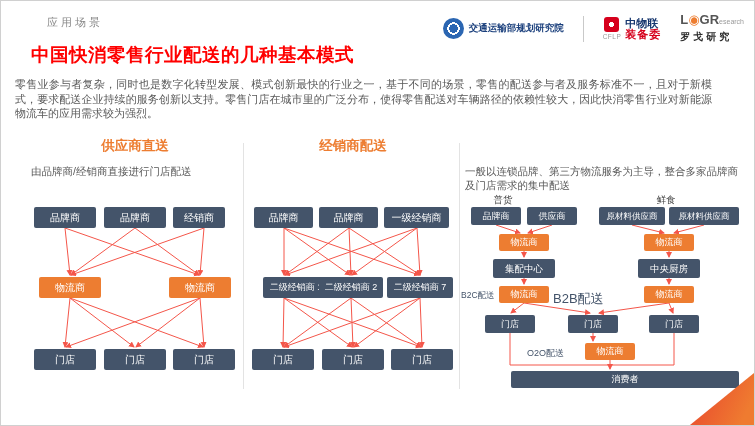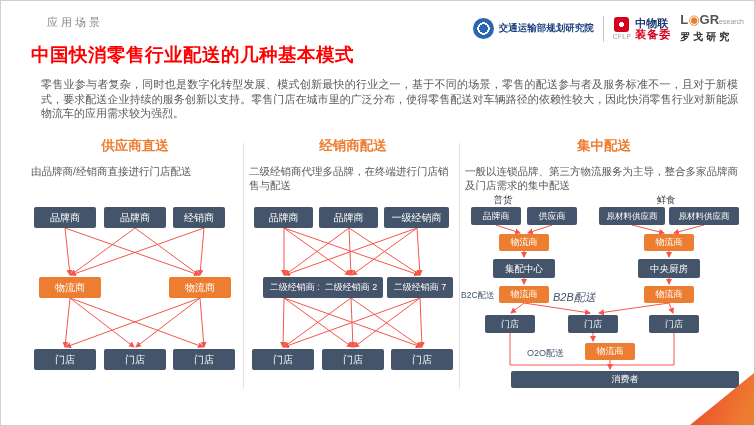--- a/index.html
+++ b/index.html
@@ -3,41 +3,41 @@
 <meta charset="utf-8">
 <style>
   * { margin:0; padding:0; box-sizing:border-box; }
   body { font-family:"Liberation Sans","DejaVu Sans",sans-serif; background:#eaeaea; }
   .slide { position:relative; width:755px; height:426px; background:#fff; overflow:hidden;
            border:1px solid #d0d0d0; margin:0 auto; }
 
   .eyebrow { position:absolute; left:18px; top:14px; font-size:11px; color:#8a8a8a; letter-spacing:3px;margin-left:28px; }
 
   
-  .logos { position:absolute; right:10px; top:12px; display:flex; align-items:center; gap:9px; }
+  .logos { position:absolute; right:10px; top:12px; display:flex; align-items:center; gap:19px; }
   .org1 { display:flex; align-items:center; gap:5px; }
   .emblem { width:21px; height:21px; border-radius:50%;
             background:radial-gradient(circle at 50% 50%, #2b66b2 0 29%, #ffffff 30% 41%, #2b66b2 42% 100%); }
   .org1-name { font-size:9.5px; font-weight:bold; color:#1a3f7c; }
   .ldiv { width:1px; height:26px; background:#c9c9c9; }
   .org2 { display:flex; align-items:center; gap:4px; }
   .org2-iconwrap { display:flex; flex-direction:column; align-items:center; }
   .org2-icon { width:15px; height:15px; border-radius:3px;
                background:radial-gradient(circle at 50% 50%, #ffffff 0 22%, #d6001c 23% 100%); }
   .org2-abbr { font-size:6.5px; color:#9a9a9a; margin-top:1px; letter-spacing:0.5px; }
   .org2-l1 { font-size:11px; font-weight:bold; color:#16366e; line-height:12px; }
   .org2-l2 { font-size:11px; font-weight:bold; color:#d6001c; line-height:11px; letter-spacing:1px; }
   .org3 { display:flex; flex-direction:column; align-items:flex-start; }
   .org3-wordmark { font-size:13px; font-weight:bold; color:#555; line-height:13px; }
   .org3-wordmark .o { color:#ED7D31; }
   .org3-wordmark .suffix { font-size:7px; color:#9a9a9a; font-weight:normal; }
   .org3-cn { font-size:10px; font-weight:bold; color:#2a2a2a; letter-spacing:3px; margin-top:2px; }
 
   .title { position:absolute; left:30px; top:41px; font-size:18.5px; font-weight:bold; color:#FF0000; letter-spacing:0.5px; }
-  .intro { position:absolute; left:40px; top:76px; width:697px; font-size:11px; color:#595959;
+  .intro { position:absolute; left:14px; top:76px; width:697px; font-size:11px; color:#595959;
            line-height:14.5px; text-align:justify; }
 
   .vdiv { position:absolute; top:142px; width:1px; height:246px; background:#e3e3e3; }
 
   .col { position:absolute; top:136px; }
   .col-heading { position:absolute; top:0; left:0; right:0; text-align:center;
                  font-size:13.5px; font-weight:bold; color:#ED7D31; }
   .col-desc { position:absolute; top:27px; left:2px; right:2px; font-size:10.5px;
               color:#595959; line-height:14px; }
 
@@ -146,21 +146,20 @@
       <line class="al" x1="37" y1="161" x2="105" y2="210" marker-end="url(#m2)"></line>
       <line class="al" x1="37" y1="161" x2="174" y2="210" marker-end="url(#m2)"></line>
       <line class="al" x1="104" y1="161" x2="37" y2="210" marker-end="url(#m2)"></line>
       <line class="al" x1="104" y1="161" x2="106" y2="210" marker-end="url(#m2)"></line>
       <line class="al" x1="104" y1="161" x2="174" y2="210" marker-end="url(#m2)"></line>
       <line class="al" x1="173" y1="161" x2="37" y2="210" marker-end="url(#m2)"></line>
       <line class="al" x1="173" y1="161" x2="107" y2="210" marker-end="url(#m2)"></line>
       <line class="al" x1="173" y1="161" x2="175" y2="210" marker-end="url(#m2)"></line>
     </svg>
     <div class="col-heading">经销商配送</div>
-    <div class="col-desc">二级经销商代理多品牌，在终端进行门店销售与配送</div>
     <div class="bx navy" style="left:7px; top:70px; width:59px;">品牌商</div>
     <div class="bx navy" style="left:72px; top:70px; width:59px;">品牌商</div>
     <div class="bx navy" style="left:137px; top:70px; width:65px;">一级经销商</div>
     <div class="bx navy" style="left:16px; top:140px; width:66px; font-size:9px;">二级经销商 1</div>
     <div class="bx navy" style="left:72px; top:140px; width:64px; font-size:9px;">二级经销商 2</div>
     <div class="bx navy" style="left:140px; top:140px; width:66px; font-size:9px;">二级经销商 7</div>
     <div class="bx navy" style="left:5px; top:212px; width:62px;">门店</div>
     <div class="bx navy" style="left:75px; top:212px; width:62px;">门店</div>
     <div class="bx navy" style="left:144px; top:212px; width:62px;">门店</div>
   </div>
@@ -183,39 +182,38 @@
       <line class="al" x1="206" y1="114" x2="206" y2="120" marker-end="url(#m3)"></line>
       <line class="al" x1="206" y1="141" x2="206" y2="147" marker-end="url(#m3)"></line>
       <line class="al" x1="206" y1="166" x2="210" y2="176" marker-end="url(#m3)"></line>
       <line class="al" x1="206" y1="166" x2="136" y2="176" marker-end="url(#m3)"></line>
       <path class="al" d="M47,196 L47,228 L145,228"></path>
       <path class="al" d="M211,196 L211,228 L149,228"></path>
       <line class="al" x1="130" y1="196" x2="130" y2="204" marker-end="url(#m3)"></line>
       <path class="al" d="M147,223 L147,228"></path>
       <line class="al" x1="147" y1="228" x2="147" y2="232" marker-end="url(#m3)"></line>
     </svg>
-    <div class="col-heading">集中配送</div>
     <div class="col-desc">一般以连锁品牌、第三方物流服务为主导，整合多家品牌商及门店需求的集中配送</div>
     <div class="sublab" style="left:20px; top:57px;">普货</div>
     <div class="sublab" style="left:183px; top:57px;">鲜食</div>
 
     <div class="bx navy sbx" style="left:8px; top:70px; width:50px;">品牌商</div>
     <div class="bx navy sbx" style="left:64px; top:70px; width:50px;">供应商</div>
     <div class="bx navy sbx" style="left:136px; top:70px; width:66px; font-size:8.5px;">原材料供应商</div>
     <div class="bx navy sbx" style="left:206px; top:70px; width:70px; font-size:8.5px;">原材料供应商</div>
 
     <div class="bx orange mbx" style="left:36px; top:97px; width:50px;">物流商</div>
     <div class="bx orange mbx" style="left:181px; top:97px; width:50px;">物流商</div>
 
     <div class="bx navy" style="left:30px; top:122px; width:62px; height:19px; line-height:19px; font-size:9.5px;">集配中心</div>
     <div class="bx navy" style="left:175px; top:122px; width:62px; height:19px; line-height:19px; font-size:9.5px;">中央厨房</div>
 
     <div class="lab" style="left:-2px; top:153px; font-size:8.5px;">B2C配送</div>
     <div class="bx orange mbx" style="left:36px; top:149px; width:50px;">物流商</div>
-    <div class="lab" style="left:90px; top:153px; font-size:11px;font-style:italic;">B2B配送</div>
+    <div class="lab" style="left:90px; top:153px; font-size:13px;">B2B配送</div>
     <div class="bx orange mbx" style="left:181px; top:149px; width:50px;">物流商</div>
 
     <div class="bx navy sbx" style="left:22px; top:178px; width:50px;">门店</div>
     <div class="bx navy sbx" style="left:105px; top:178px; width:50px;">门店</div>
     <div class="bx navy sbx" style="left:186px; top:178px; width:50px;">门店</div>
 
     <div class="lab" style="left:64px; top:210px;">O2O配送</div>
     <div class="bx orange mbx" style="left:122px; top:206px; width:50px;">物流商</div>
 
     <div class="bx navy mbx" style="left:48px; top:234px; width:228px;">消费者</div>

